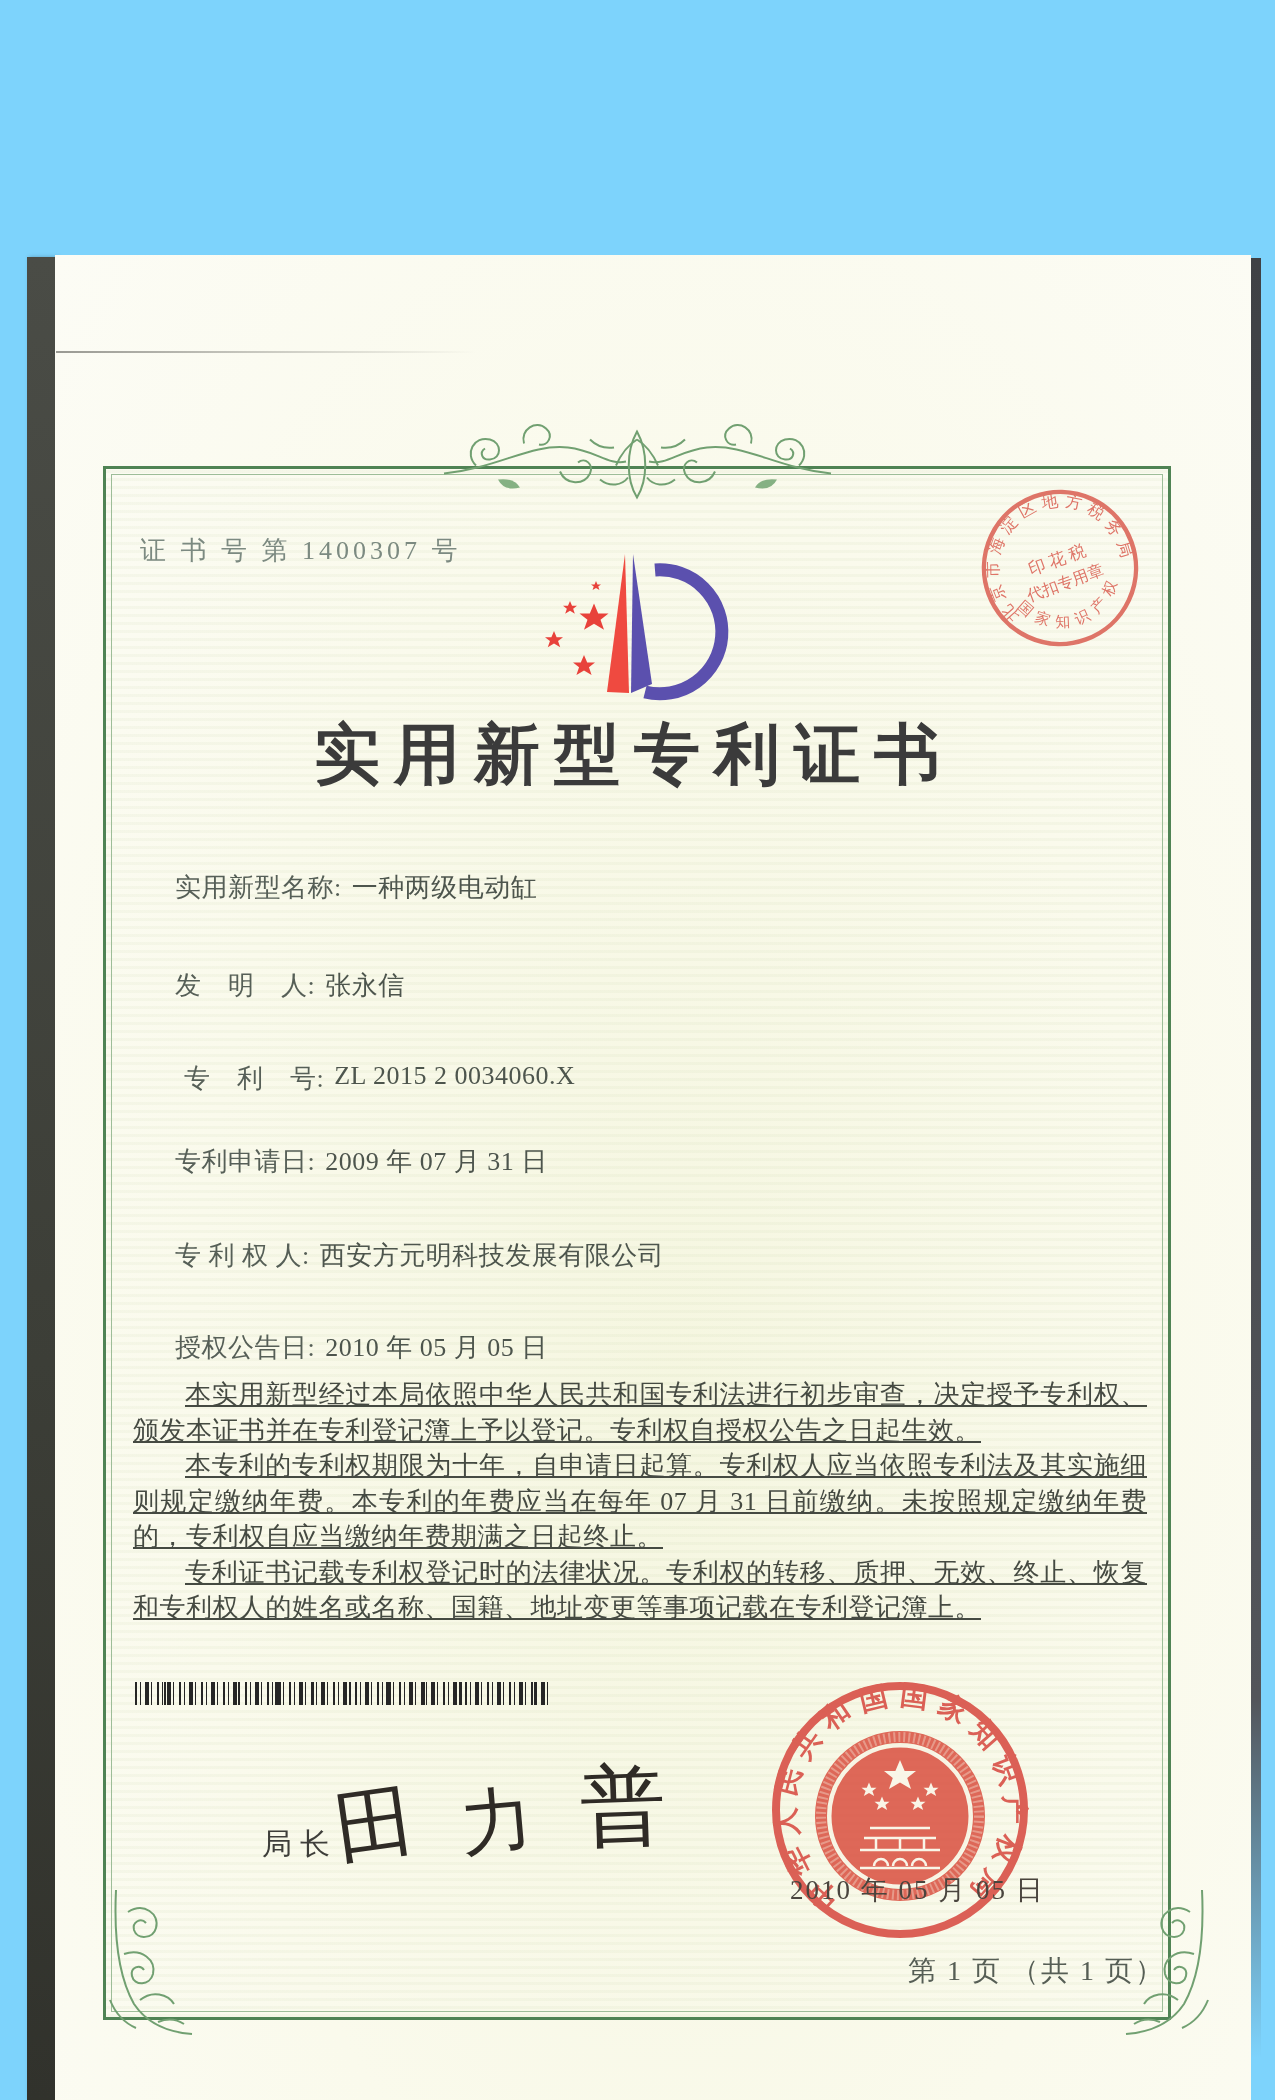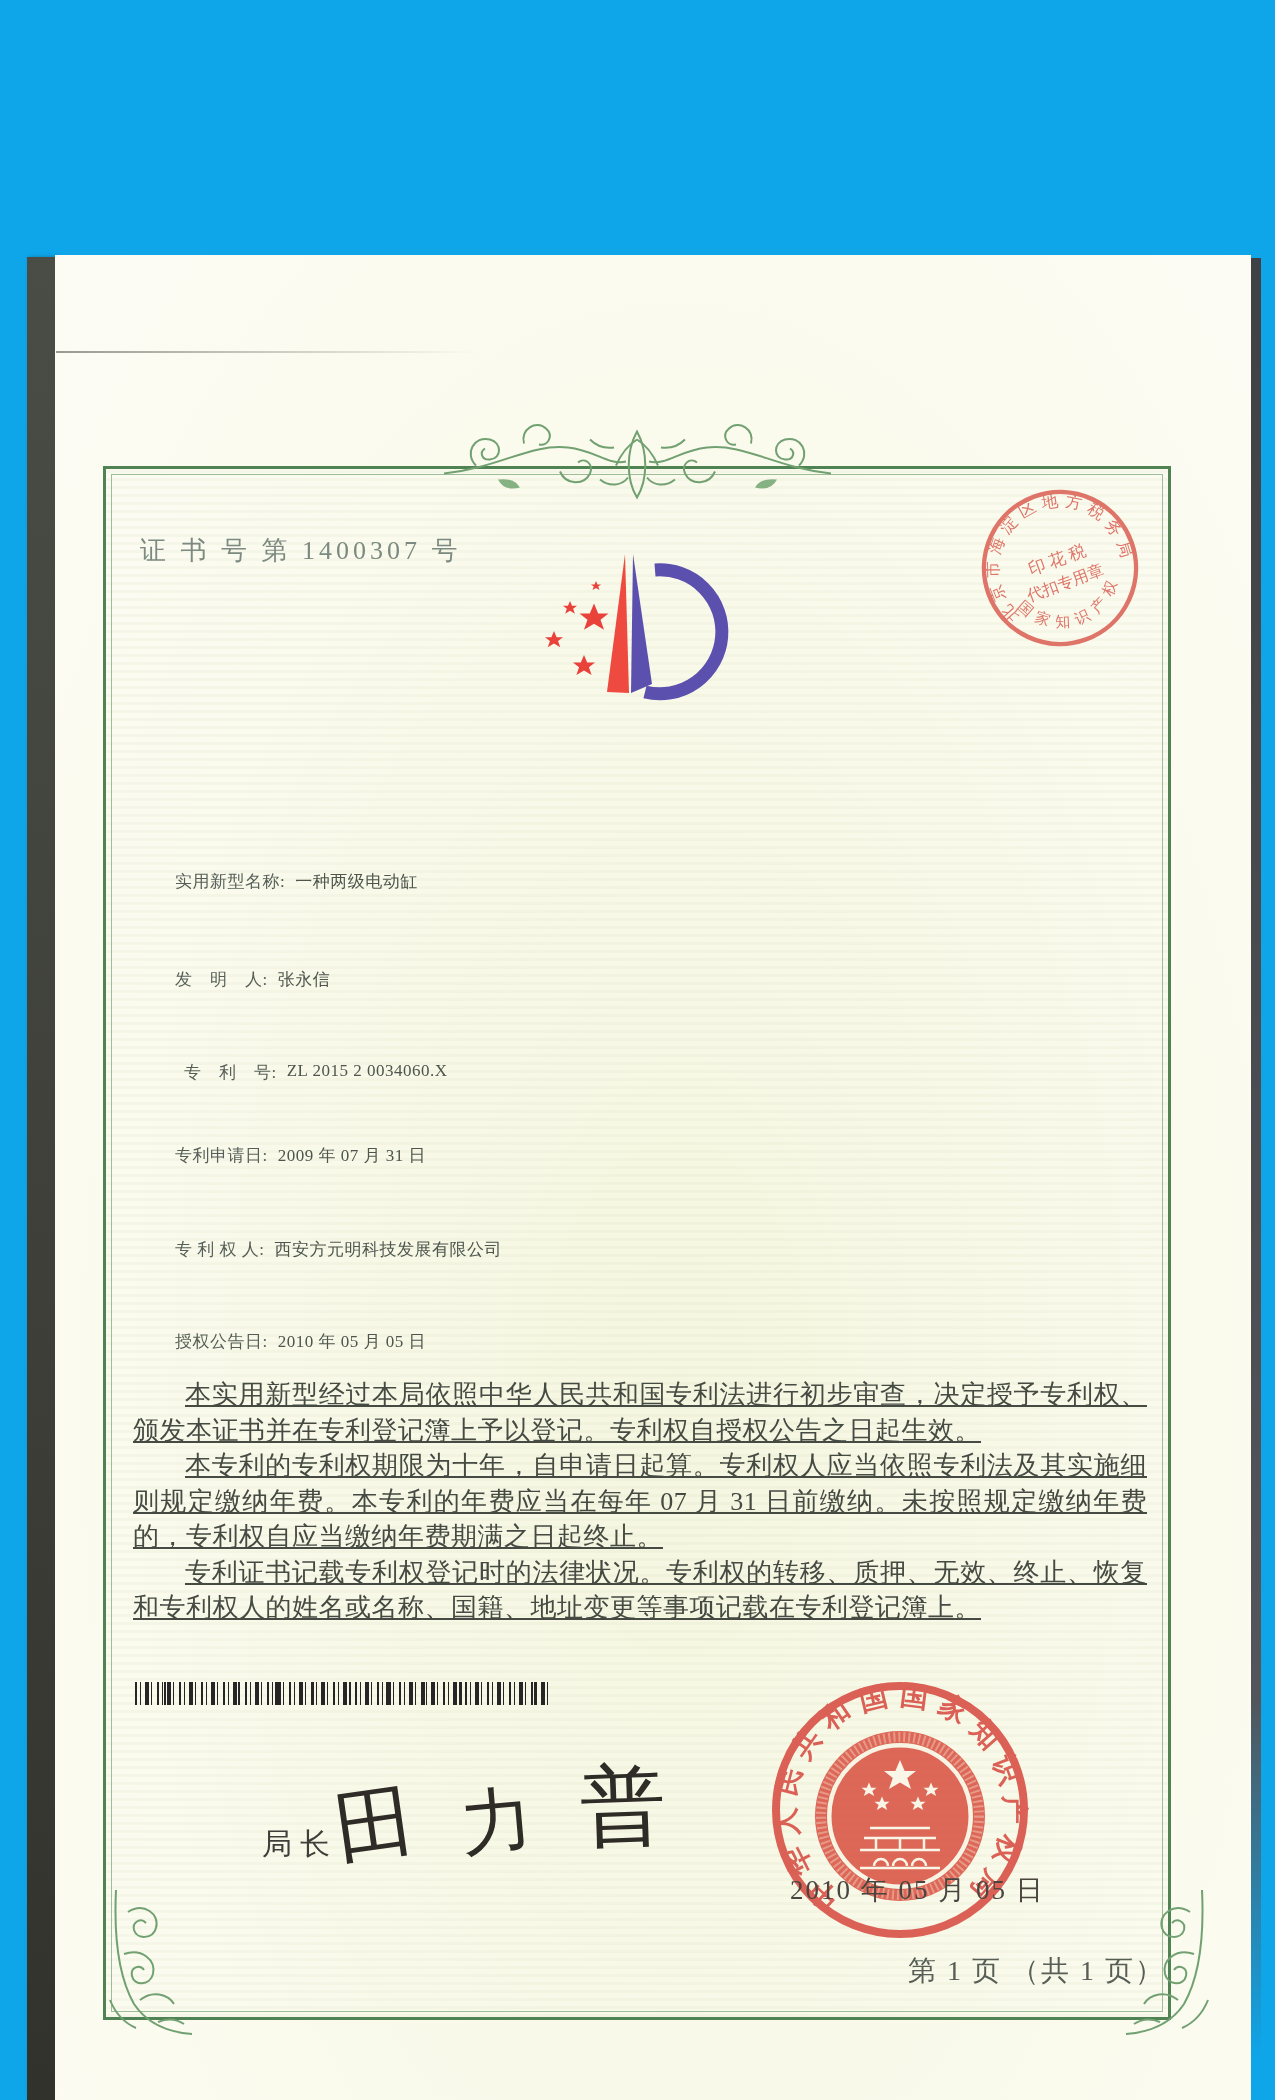--- a/index.html
+++ b/index.html
@@ -1,16 +1,16 @@
 <!DOCTYPE html>
 <html><head>
 <meta charset="utf-8">
 <style>
   html,body{margin:0;padding:0;background:#ffffff;}
-  .stage{position:relative;width:1275px;height:2100px;background:#0ea5e9;overflow:hidden;
+  .stage{position:relative;width:1275px;height:2100px;background:#7dd3fc;overflow:hidden;
          font-family:"Liberation Serif", serif;}
   
   .strip-left{position:absolute;left:27px;top:257px;width:30px;height:1843px;
       background:linear-gradient(180deg,#4a4c46 0%,#3c3e37 60%,#31322c 100%);
       box-shadow:2px 0 4px rgba(0,0,0,.25);}
   .strip-right{position:absolute;left:1247px;top:258px;width:14px;height:1800px;
       background:linear-gradient(180deg,#3f4145 0%,#53555a 80%,rgba(83,85,90,0) 100%);}
   
   .paper{position:absolute;left:55px;top:255px;width:1196px;height:1845px;
       background:radial-gradient(ellipse at 52% 62%, #f5f6e0 0%, #fafaec 55%, #fcfcf5 100%);}
@@ -24,21 +24,21 @@
       border:1px solid #9dbd98;}
   .orn-top{position:absolute;left:385px;top:145px;width:395px;height:108px;}
   .orn-bl{position:absolute;left:51px;top:1633px;width:92px;height:150px;}
   .orn-br{position:absolute;left:1065px;top:1633px;width:92px;height:150px;transform:scaleX(-1);}
   
   .cert-number{position:absolute;left:85px;top:278px;font-size:26px;letter-spacing:4px;
       color:#7c8a81;}
   .logo{position:absolute;left:475px;top:287px;width:235px;height:185px;}
   .cert-title{position:absolute;left:48px;top:455px;width:1062px;text-align:center;
       font-size:66px;font-weight:700;letter-spacing:14px;color:#3b3b3b;}
-  .field-row{position:absolute;left:120px;display:flex;gap:10px;font-size:17px;
+  .field-row{position:absolute;left:120px;display:flex;gap:10px;font-size:26px;
       letter-spacing:.5px;color:#565f57;white-space:nowrap;}
   .field-row .f-value{color:#4d554d;}
   .row-0{top:615px;} .row-1{top:713px;} .row-2{top:806px;margin-left:9px;}
   .row-3{top:889px;} .row-4{top:983px;}  .row-5{top:1061px;margin-top:14px;}
   .body-text{position:absolute;left:78px;top:1122px;width:1014px;font-size:26px;
       line-height:35.5px;letter-spacing:.5px;color:#454a42;text-align:justify;}
   .body-text p{margin:0;text-indent:2em;text-decoration:underline;}
   .barcode{position:absolute;left:80px;top:1427px;width:418px;height:23px;background-color:transparent;
       background-image:
         repeating-linear-gradient(90deg,#262626 0 2px,rgba(0,0,0,0) 2px 5px,#262626 5px 6px,rgba(0,0,0,0) 6px 10px,#262626 10px 14px,rgba(0,0,0,0) 14px 16px,#262626 16px 17px,rgba(0,0,0,0) 17px 22px),
@@ -111,20 +111,21 @@
         <path transform="translate(40,66) scale(0.7)" d="M0,-10 L2.9,-3.1 10,-3.1 4.5,1.2 6.9,8.1 0,4 -6.9,8.1 -4.5,1.2 -10,-3.1 -2.9,-3.1 Z"></path>
         <path transform="translate(64,76) scale(1.45)" d="M0,-10 L2.9,-3.1 10,-3.1 4.5,1.2 6.9,8.1 0,4 -6.9,8.1 -4.5,1.2 -10,-3.1 -2.9,-3.1 Z"></path>
         <path transform="translate(24,98) scale(0.9)" d="M0,-10 L2.9,-3.1 10,-3.1 4.5,1.2 6.9,8.1 0,4 -6.9,8.1 -4.5,1.2 -10,-3.1 -2.9,-3.1 Z"></path>
         <path transform="translate(54,124) scale(1.1)" d="M0,-10 L2.9,-3.1 10,-3.1 4.5,1.2 6.9,8.1 0,4 -6.9,8.1 -4.5,1.2 -10,-3.1 -2.9,-3.1 Z"></path>
       </g>
       <polygon points="95,12 77,150 99,151" fill="#ef4a40"></polygon>
       <polygon points="103,12 101,151 122,142" fill="#5b50ae"></polygon>
       <path d="M125,28 A62,62 0 1 1 115,150" fill="none" stroke="#5b50ae" stroke-width="13"></path>
     </svg>
 
+    <div class="cert-title">实用新型专利证书</div>
 
     <div class="field-row row-0">
       <span class="f-label">实用新型名称:</span>
       <span class="f-value">一种两级电动缸</span>
     </div>
     <div class="field-row row-1">
       <span class="f-label">发　明　人:</span>
       <span class="f-value">张永信</span>
     </div>
     <div class="field-row row-2">

